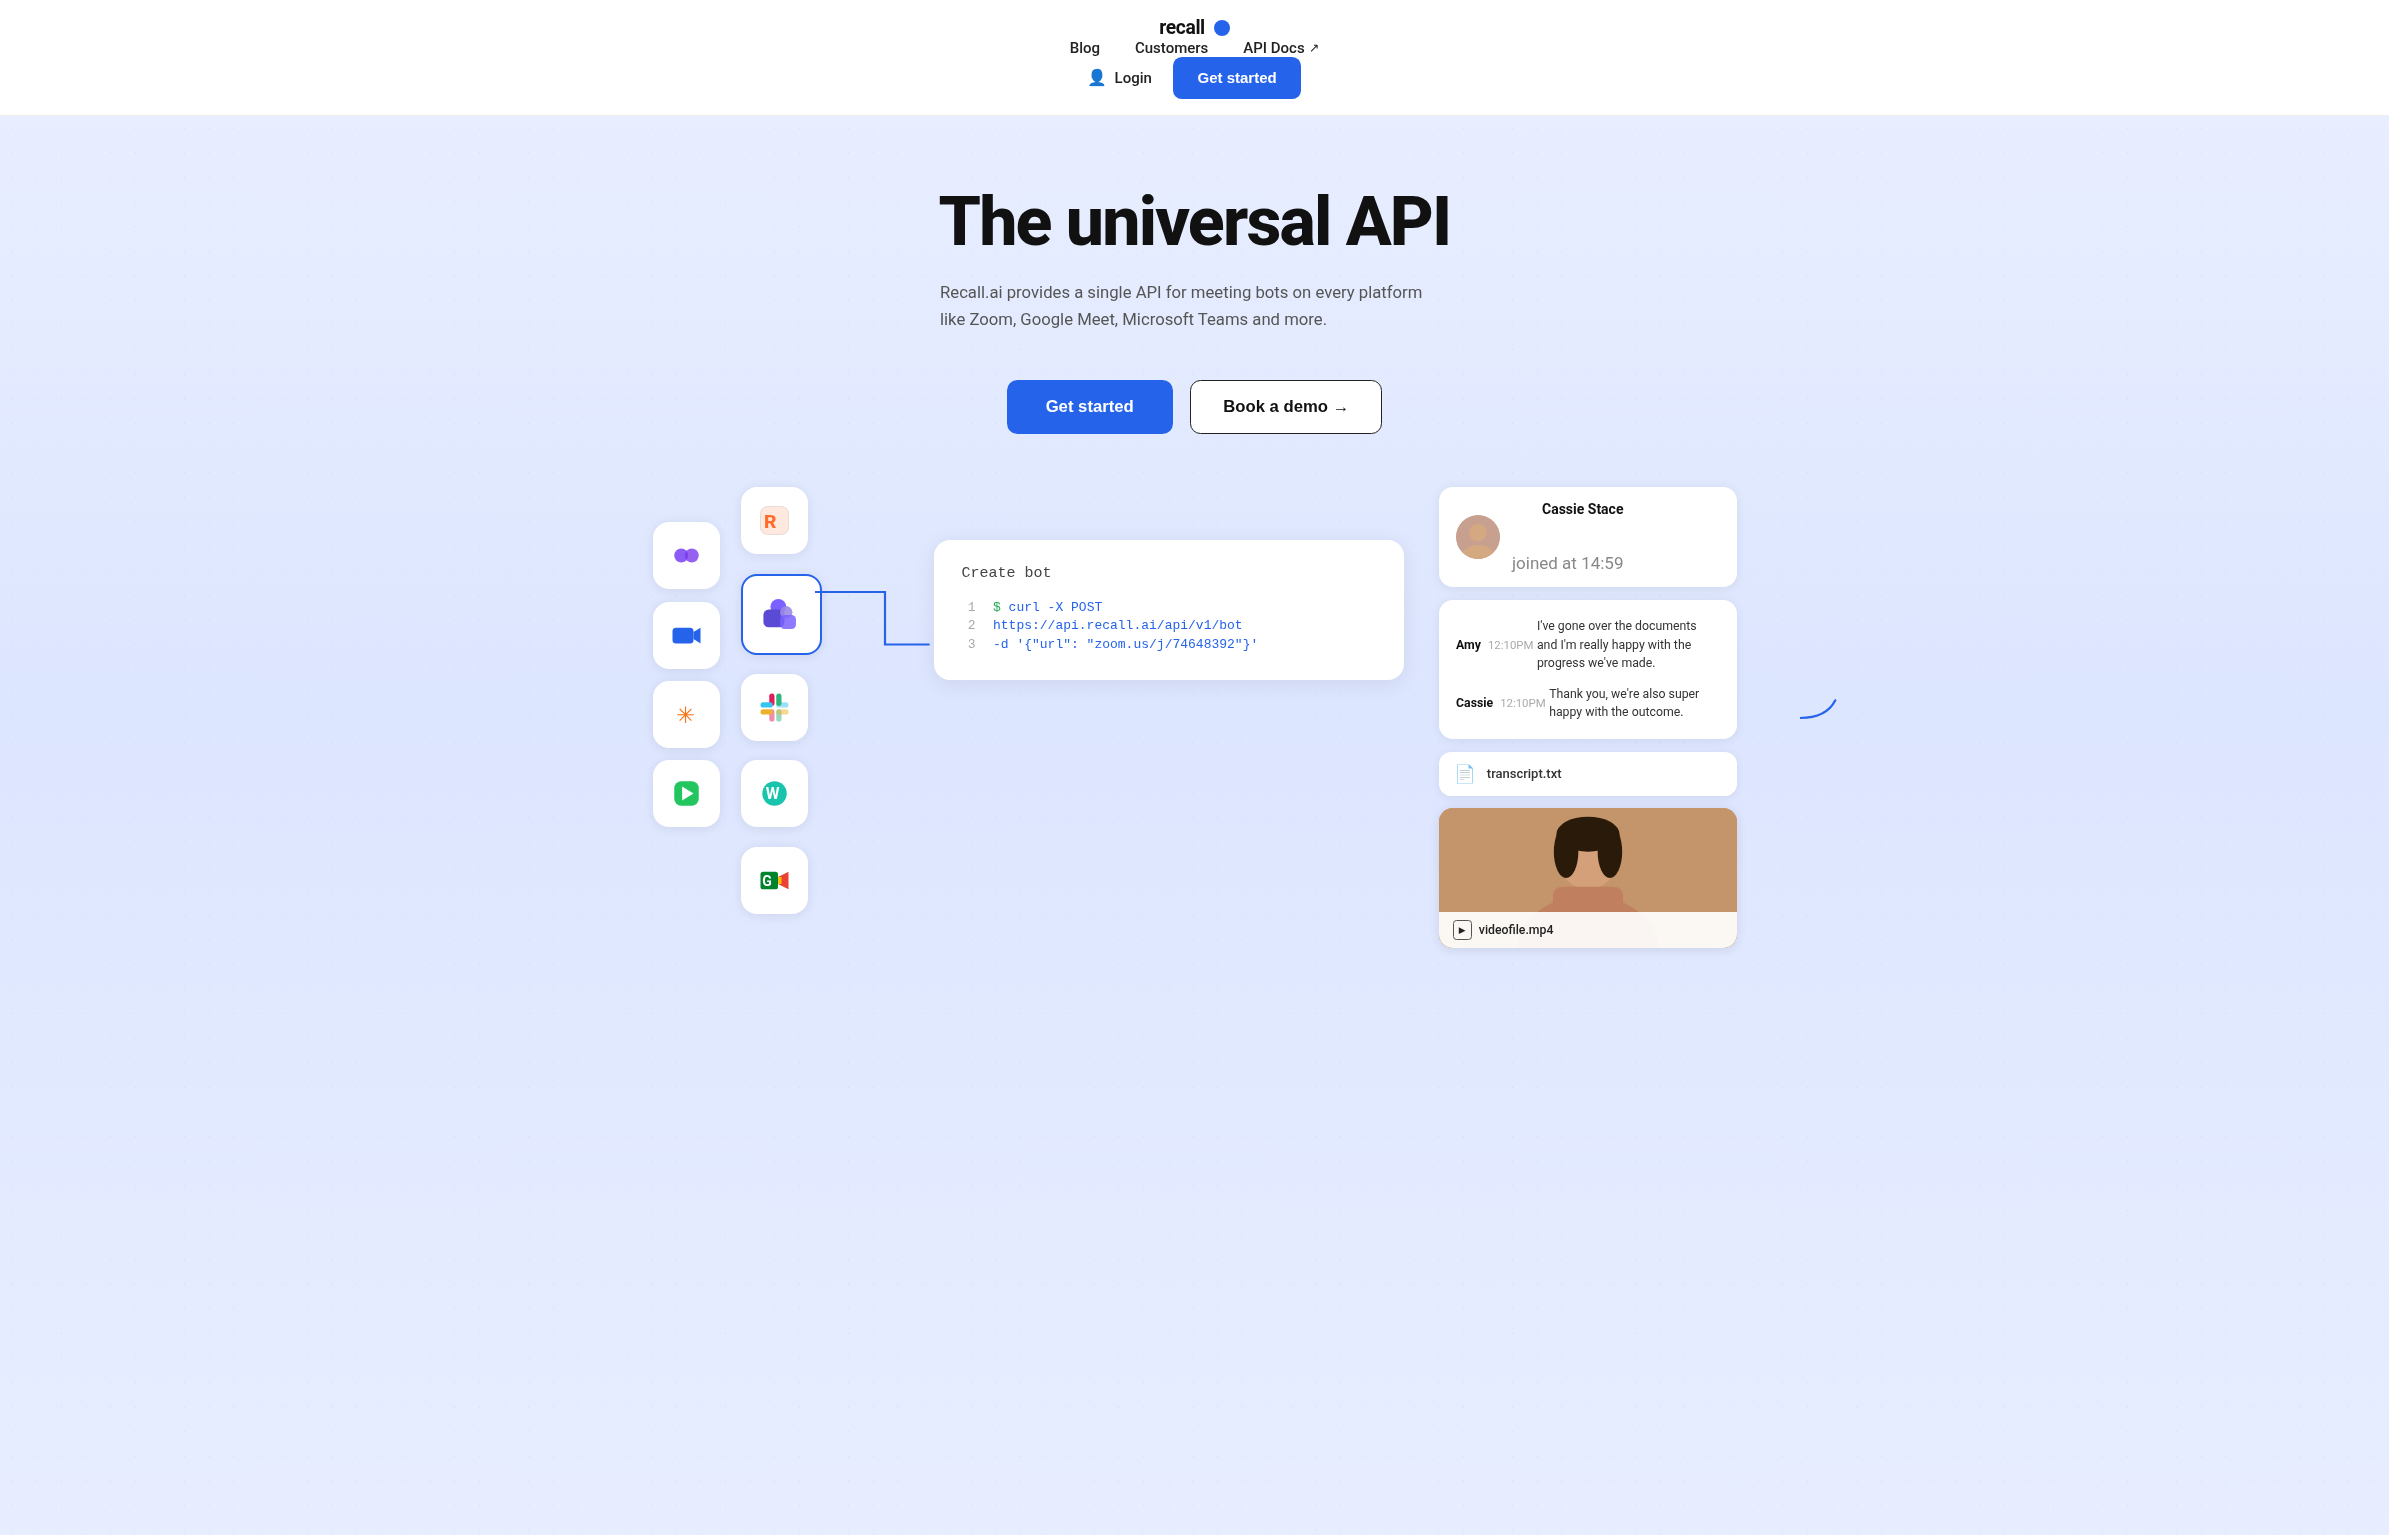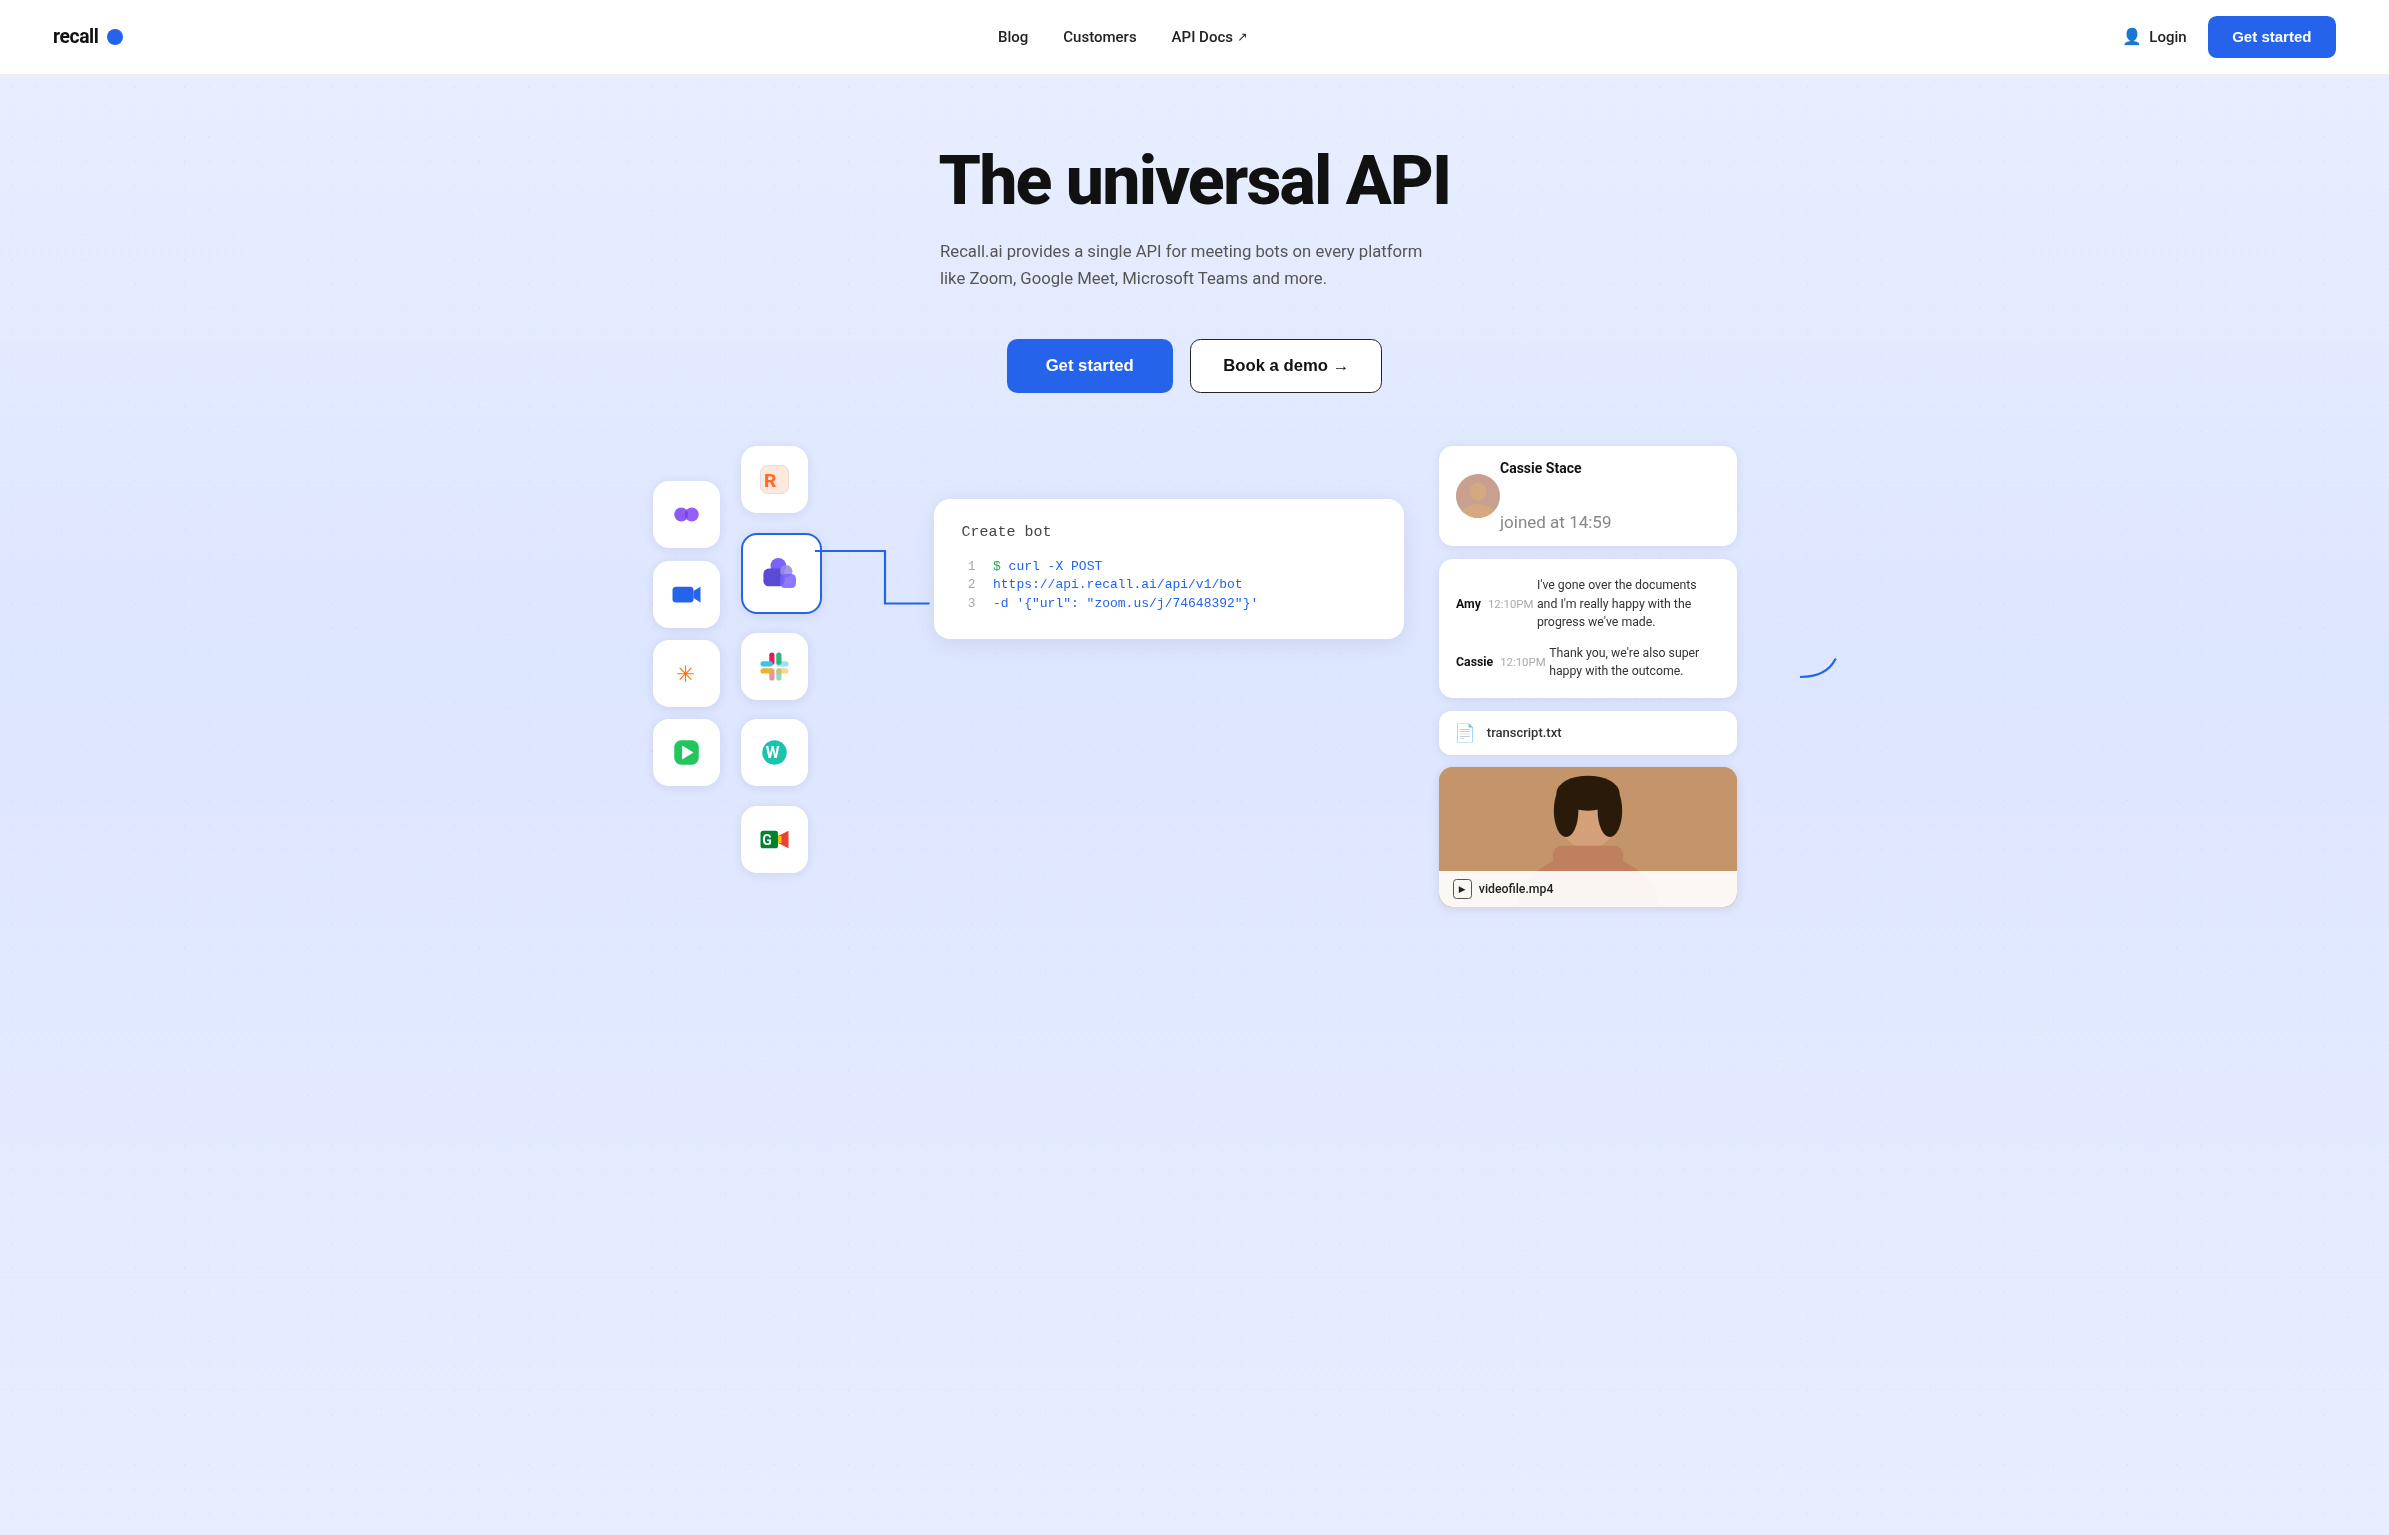--- a/index.html
+++ b/index.html
@@ -13,20 +13,21 @@
     
     nav {
       display: flex;
       align-items: center;
       justify-content: space-between;
       padding: 16px 53px;
       background: white;
       border-bottom: 0.9px solid #eee;
       position: relative;
       z-index: 10;
+      flex-direction: column;
     }
     .nav-logo {
       display: flex;
       align-items: center;
       gap: 7px;
       font-size: 19.3px;
       font-weight: 700;
       color: #111;
       letter-spacing: -0.4px;
     }
@@ -261,22 +262,23 @@
       flex-direction: column;
       gap: 12.3px;
       margin-left: 35px;
     }
     .chat-joined {
       background: white;
       border-radius: 14px;
       padding: 14px 17.5px;
       display: flex;
       align-items: center;
-      gap: 0;
+      gap: 12px;
       box-shadow: 0 1.8px 10.5px rgba(0,0,0,0.07);
+      text-align: right;
     }
     .avatar {
       width: 44px;
       height: 44px;
       border-radius: 50%;
       background: #c8b8a8;
       overflow: hidden;
       flex-shrink: 0;
       display: flex;
       align-items: center;

